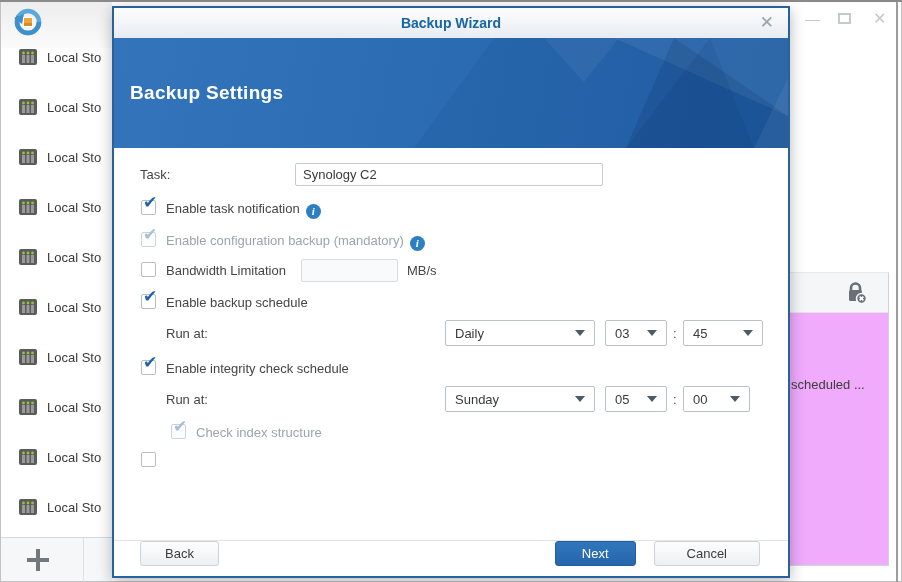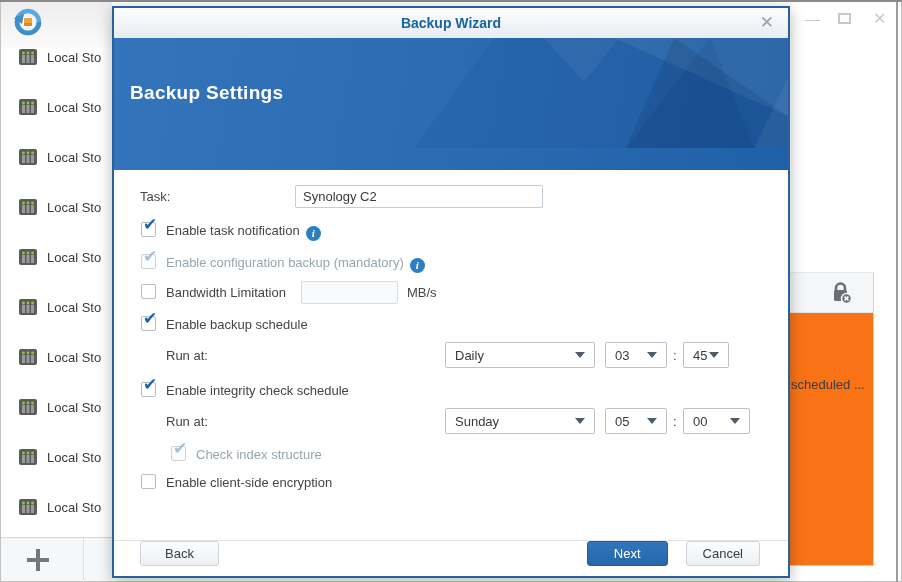--- a/index.html
+++ b/index.html
@@ -24,34 +24,34 @@
   .plus-icon::after  { content:""; position:absolute; left:9px; top:0; width:4px; height:22px; background:#73787d; }
 
   
   .win-controls { position:absolute; left:795px; top:8px; width:100px; height:24px; }
   .wc { position:absolute; color:#c5c9cd; font-size:15px; line-height:22px; cursor:pointer; }
   .wc-min { left:10px; top:0; }
   .wc-max { left:43px; top:5px; width:13px; height:11px; border:2px solid #c5c9cd; }
   .wc-close { left:78px; top:0; font-size:16px; }
 
   
-  .right-panel { position:absolute; left:790px; top:272px; width:84px; height:294px;
-    border-right:1px solid #cdd3d7; border-bottom:1px solid #d0d5d9; border-top:1px solid #e7eaec; background:#f97316; }
+  .right-panel { position:absolute; left:790px; top:272px; width:99px; height:294px;
+    border-right:1px solid #cdd3d7; border-bottom:1px solid #d0d5d9; border-top:1px solid #e7eaec; background:#f0abfc; }
   .rp-header { height:40px; background:#f4f6f7; border-bottom:1px solid #e2e5e8; position:relative; }
   .rp-lock { position:absolute; right:20px; top:9px; }
   .rp-text { position:absolute; left:1px; top:104px; font-size:13px; color:#3c3c3c; white-space:nowrap; }
 
   
   .dialog { position:absolute; left:112px; top:6px; width:678px; height:572px;
     border:2px solid #29619f; background:#ffffff; box-shadow:0 4px 14px rgba(0,0,0,0.28); }
   .dlg-titlebar { position:relative; height:30px; background:linear-gradient(#fdfdfe,#e7ecf2);
     text-align:center; }
   .dlg-title { display:inline-block; line-height:30px; font-size:14px; font-weight:bold; color:#17669f; }
   .dlg-close { position:absolute; right:14px; top:4px; font-size:17px; color:#9aa3ac; cursor:pointer; }
-  .dlg-banner { position:relative; height:132px; overflow:hidden;
+  .dlg-banner { position:relative; height:110px; overflow:hidden;
     background:linear-gradient(100deg,#3374ba 0%,#2a6ab1 55%,#2060a8 100%); }
   .dlg-banner svg { position:absolute; left:0; top:0; }
   .banner-title { position:absolute; left:16px; top:44px; font-size:19px; font-weight:bold; color:#ffffff; letter-spacing:0.3px; }
 
   .dlg-body { position:relative; height:392px; font-size:13px; color:#454545;padding-left:24px; }
   .abs { position:absolute; }
   .lbl { line-height:16px; white-space:nowrap; }
   .lbl-dis { color:#9aa5ad; }
   .txt-input { position:absolute; height:23px; border:1px solid #c4cdd5; background:#fff;
     font-family:inherit; font-size:13px; color:#3a3a3a; padding:0 7px; border-radius:2px; outline:none; }
@@ -72,21 +72,21 @@
   .caret { margin-left:auto; width:0; height:0; border-left:5px solid transparent;
     border-right:5px solid transparent; border-top:6px solid #4e5a66; }
   .colon { position:absolute; color:#454545; }
 
   .dlg-footer { position:absolute; left:0; bottom:0; width:674px; height:36px;
     border-top:1px solid #e4e4e4; display:flex; align-items:flex-start; padding:0 28px 0 26px; }
   .btn { height:25px; font-family:inherit; font-size:13px; border-radius:3px; cursor:pointer;
     background:linear-gradient(#fcfdfe,#edf0f3); border:1px solid #ccd3da; color:#3c3c3c; }
   .btn-back { padding:0 24px; margin-right:auto; }
   .btn-next { padding:0 26px; background:linear-gradient(#3076bb,#2766ab); border:1px solid #215d9f; color:#fff; }
-  .btn-cancel { padding:0 16px; margin-left:18px; }
+  .btn-cancel { padding:0 32px; margin-left:18px; }
 </style>
 </head>
 <body>
 
 <div class="screen">
   <div class="top-edge"></div>
   <div class="right-edge"></div>
 
   <div class="app-titlebar-left"></div>
   <svg class="hb-logo" viewBox="0 0 28 28">
@@ -258,21 +258,21 @@
         <polygon points="596,0 640,110 512,110" fill="rgba(12,48,104,0.12)"></polygon>
         <polygon points="430,0 505,0 470,44" fill="rgba(255,255,255,0.05)"></polygon>
         <polygon points="640,110 674,40 674,110" fill="rgba(255,255,255,0.06)"></polygon>
       </svg>
       <div class="banner-title">Backup Settings</div>
     </div>
 
     <div class="dlg-body">
 
       <span class="abs lbl" style="left:26px; top:19px;">Task:</span>
-      <input class="txt-input" style="left: 181px; top: 15px; width: 248px;" value="Synology C2">
+      <input class="txt-input" style="left: 181px; top: 15px; width: 308px;" value="Synology C2">
 
       <span class="cb" style="left:27px; top:52px;">
           <span class="tick">✔</span>
         </span>
       <span class="abs lbl" style="left:52px; top:53px;"><span>Enable task notification</span><span class="info">i</span></span>
 
       <span class="cb dis" style="left:27px; top:84px;">
           <span class="tick">✔</span>
         </span>
       <span class="abs lbl lbl-dis" style="left:52px; top:85px;"><span>Enable configuration backup (mandatory)</span><span class="info">i</span></span>
@@ -290,21 +290,21 @@
       <span class="abs lbl" style="left:52px; top:178px;">Run at:</span>
       <div class="sel" style="left:331px; top:172px; width:150px;">
         <span class="sel-val">Daily</span>
         <span class="caret"></span>
       </div>
       <div class="sel" style="left:491px; top:172px; width:62px;">
         <span class="sel-val">03</span>
         <span class="caret"></span>
       </div>
       <span class="colon" style="left:559px; top:178px;">:</span>
-      <div class="sel" style="left:569px; top:172px; width:46px;">
+      <div class="sel" style="left:569px; top:172px; width:80px;">
         <span class="sel-val">45</span>
         <span class="caret"></span>
       </div>
 
       <span class="cb" style="left:27px; top:212px;">
           <span class="tick">✔</span>
         </span>
       <span class="abs lbl" style="left:52px; top:213px;">Enable integrity check schedule</span>
 
       <span class="abs lbl" style="left:52px; top:244px;">Run at:</span>
@@ -321,21 +321,20 @@
         <span class="sel-val">00</span>
         <span class="caret"></span>
       </div>
 
       <span class="cb dis" style="left:57px; top:276px;">
           <span class="tick">✔</span>
         </span>
       <span class="abs lbl lbl-dis" style="left:82px; top:277px;">Check index structure</span>
 
       <span class="cb" style="left:27px; top:304px;"></span>
-      <span class="abs lbl" style="left:52px; top:305px;">Enable client-side encryption</span>
     </div>
 
     <div class="dlg-footer">
       <button class="btn btn-back">Back</button>
       <button class="btn btn-next">Next</button>
       <button class="btn btn-cancel">Cancel</button>
     </div>
   </div>
 </div>
 

